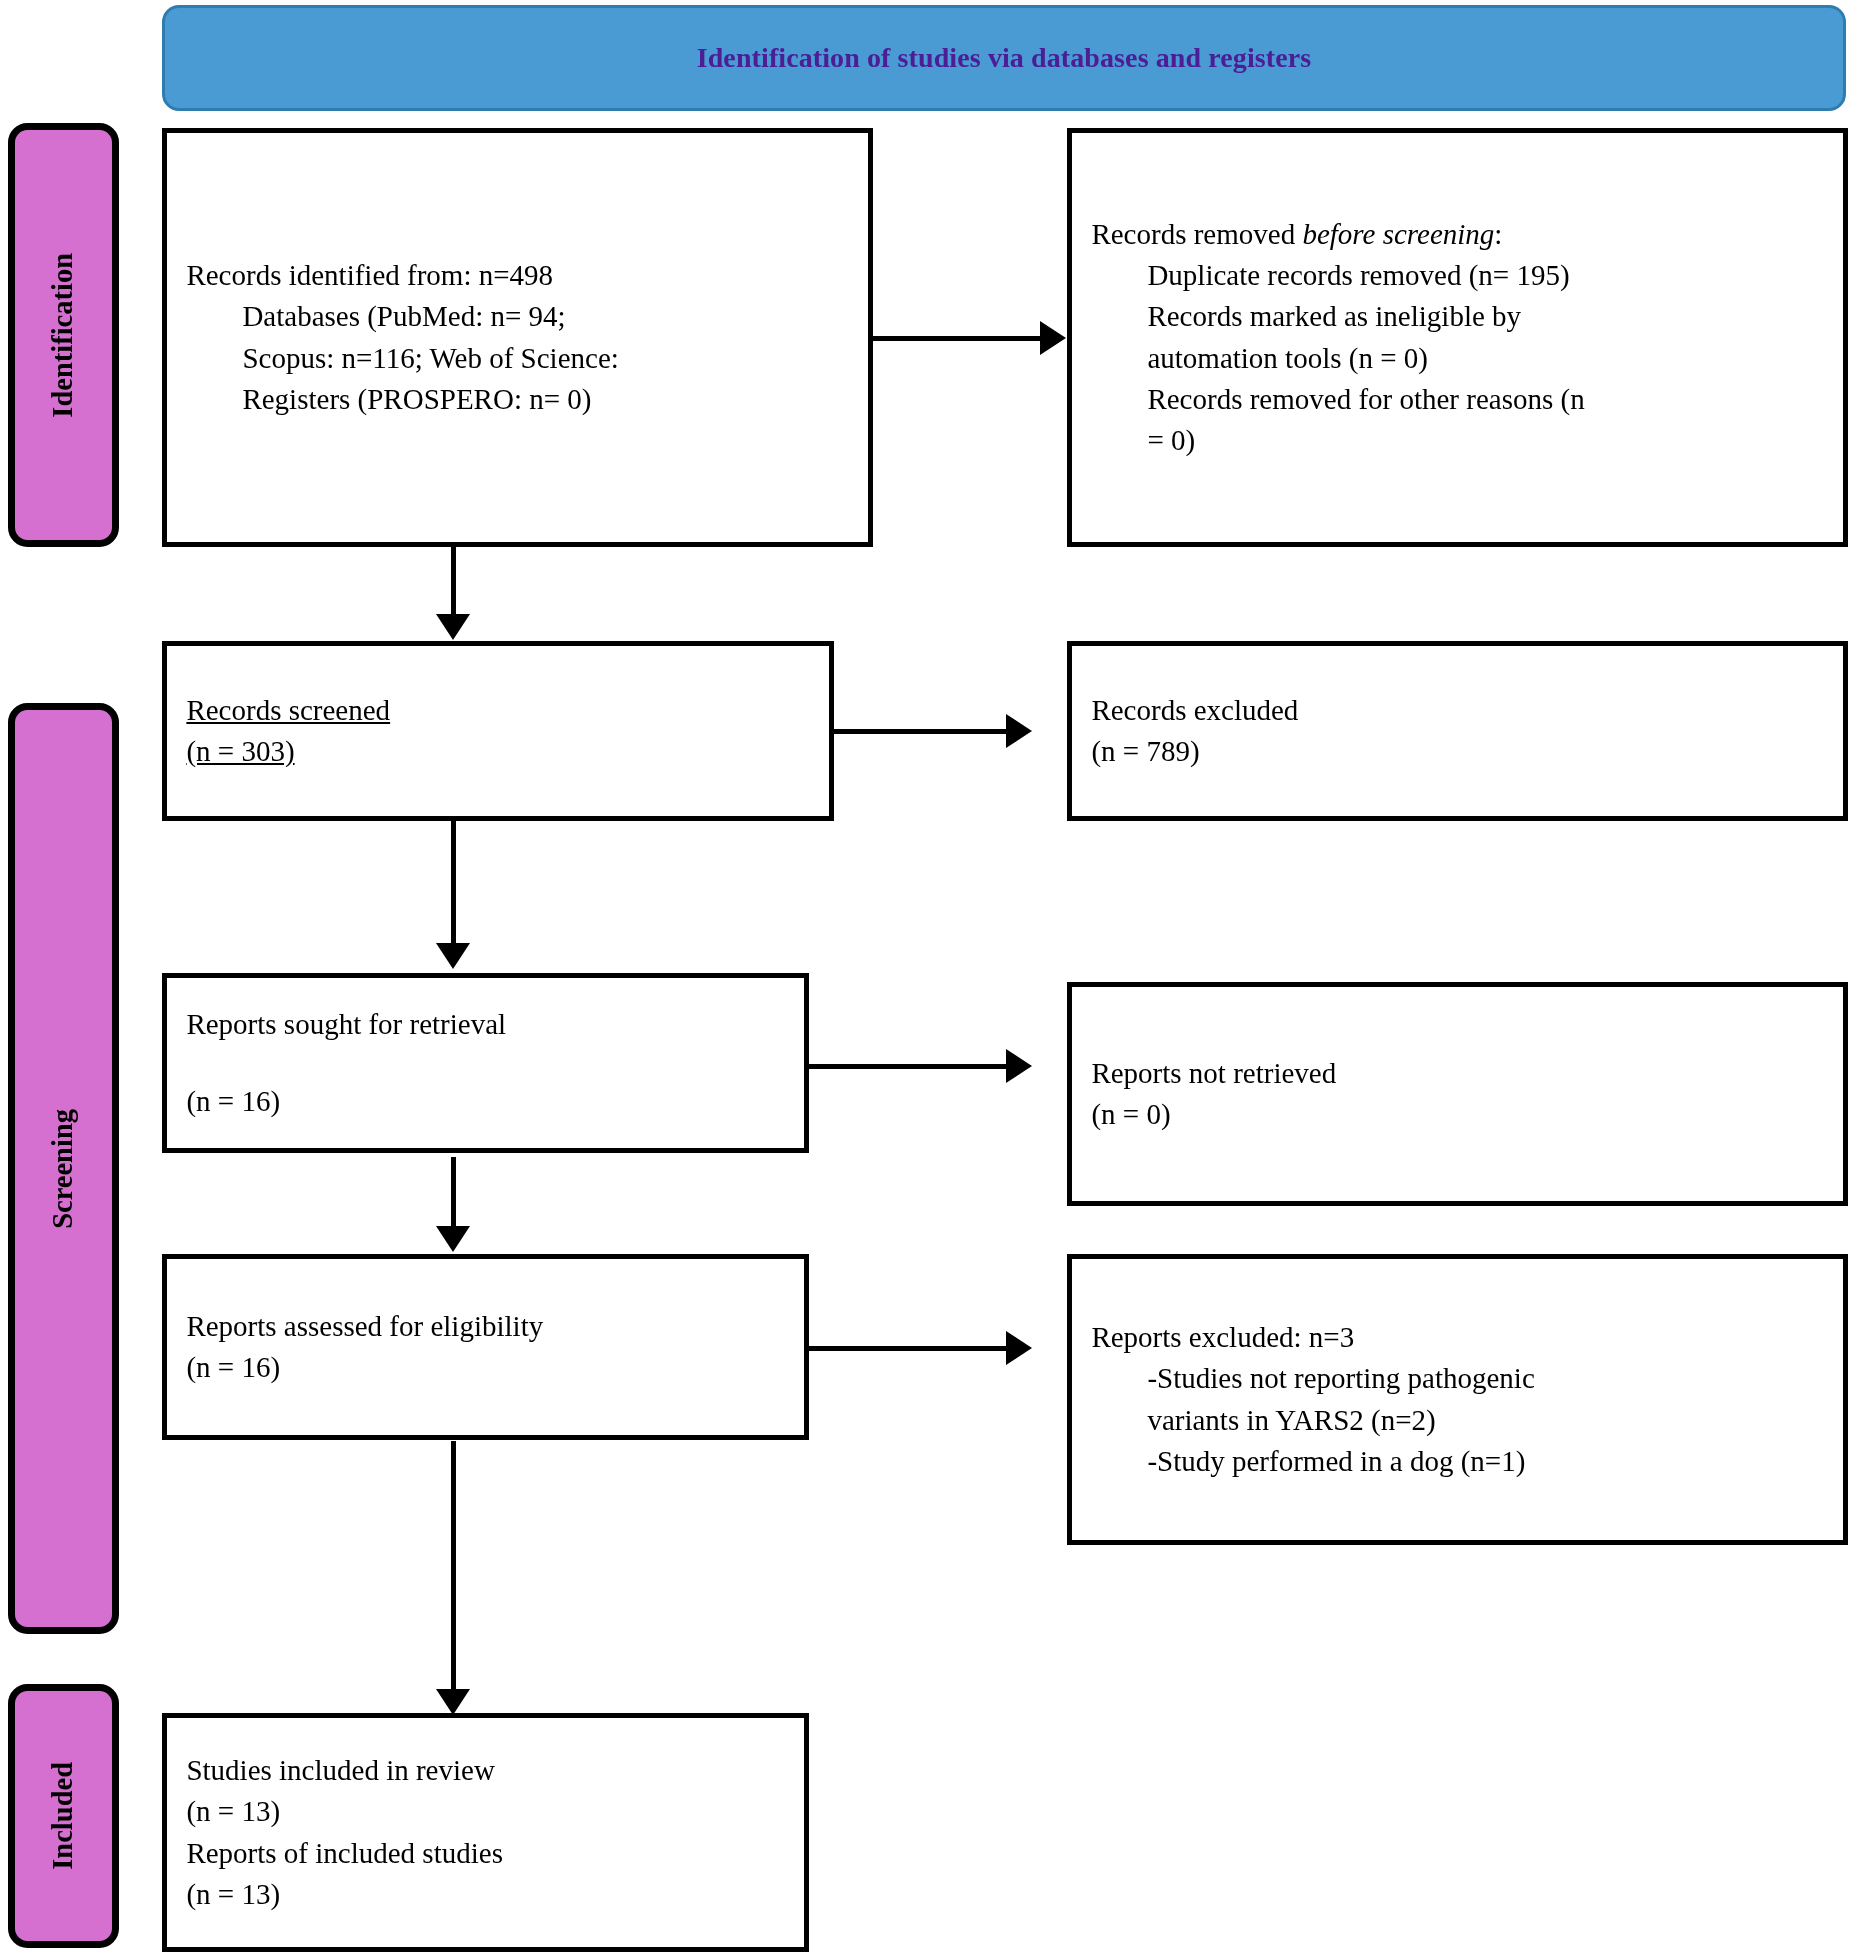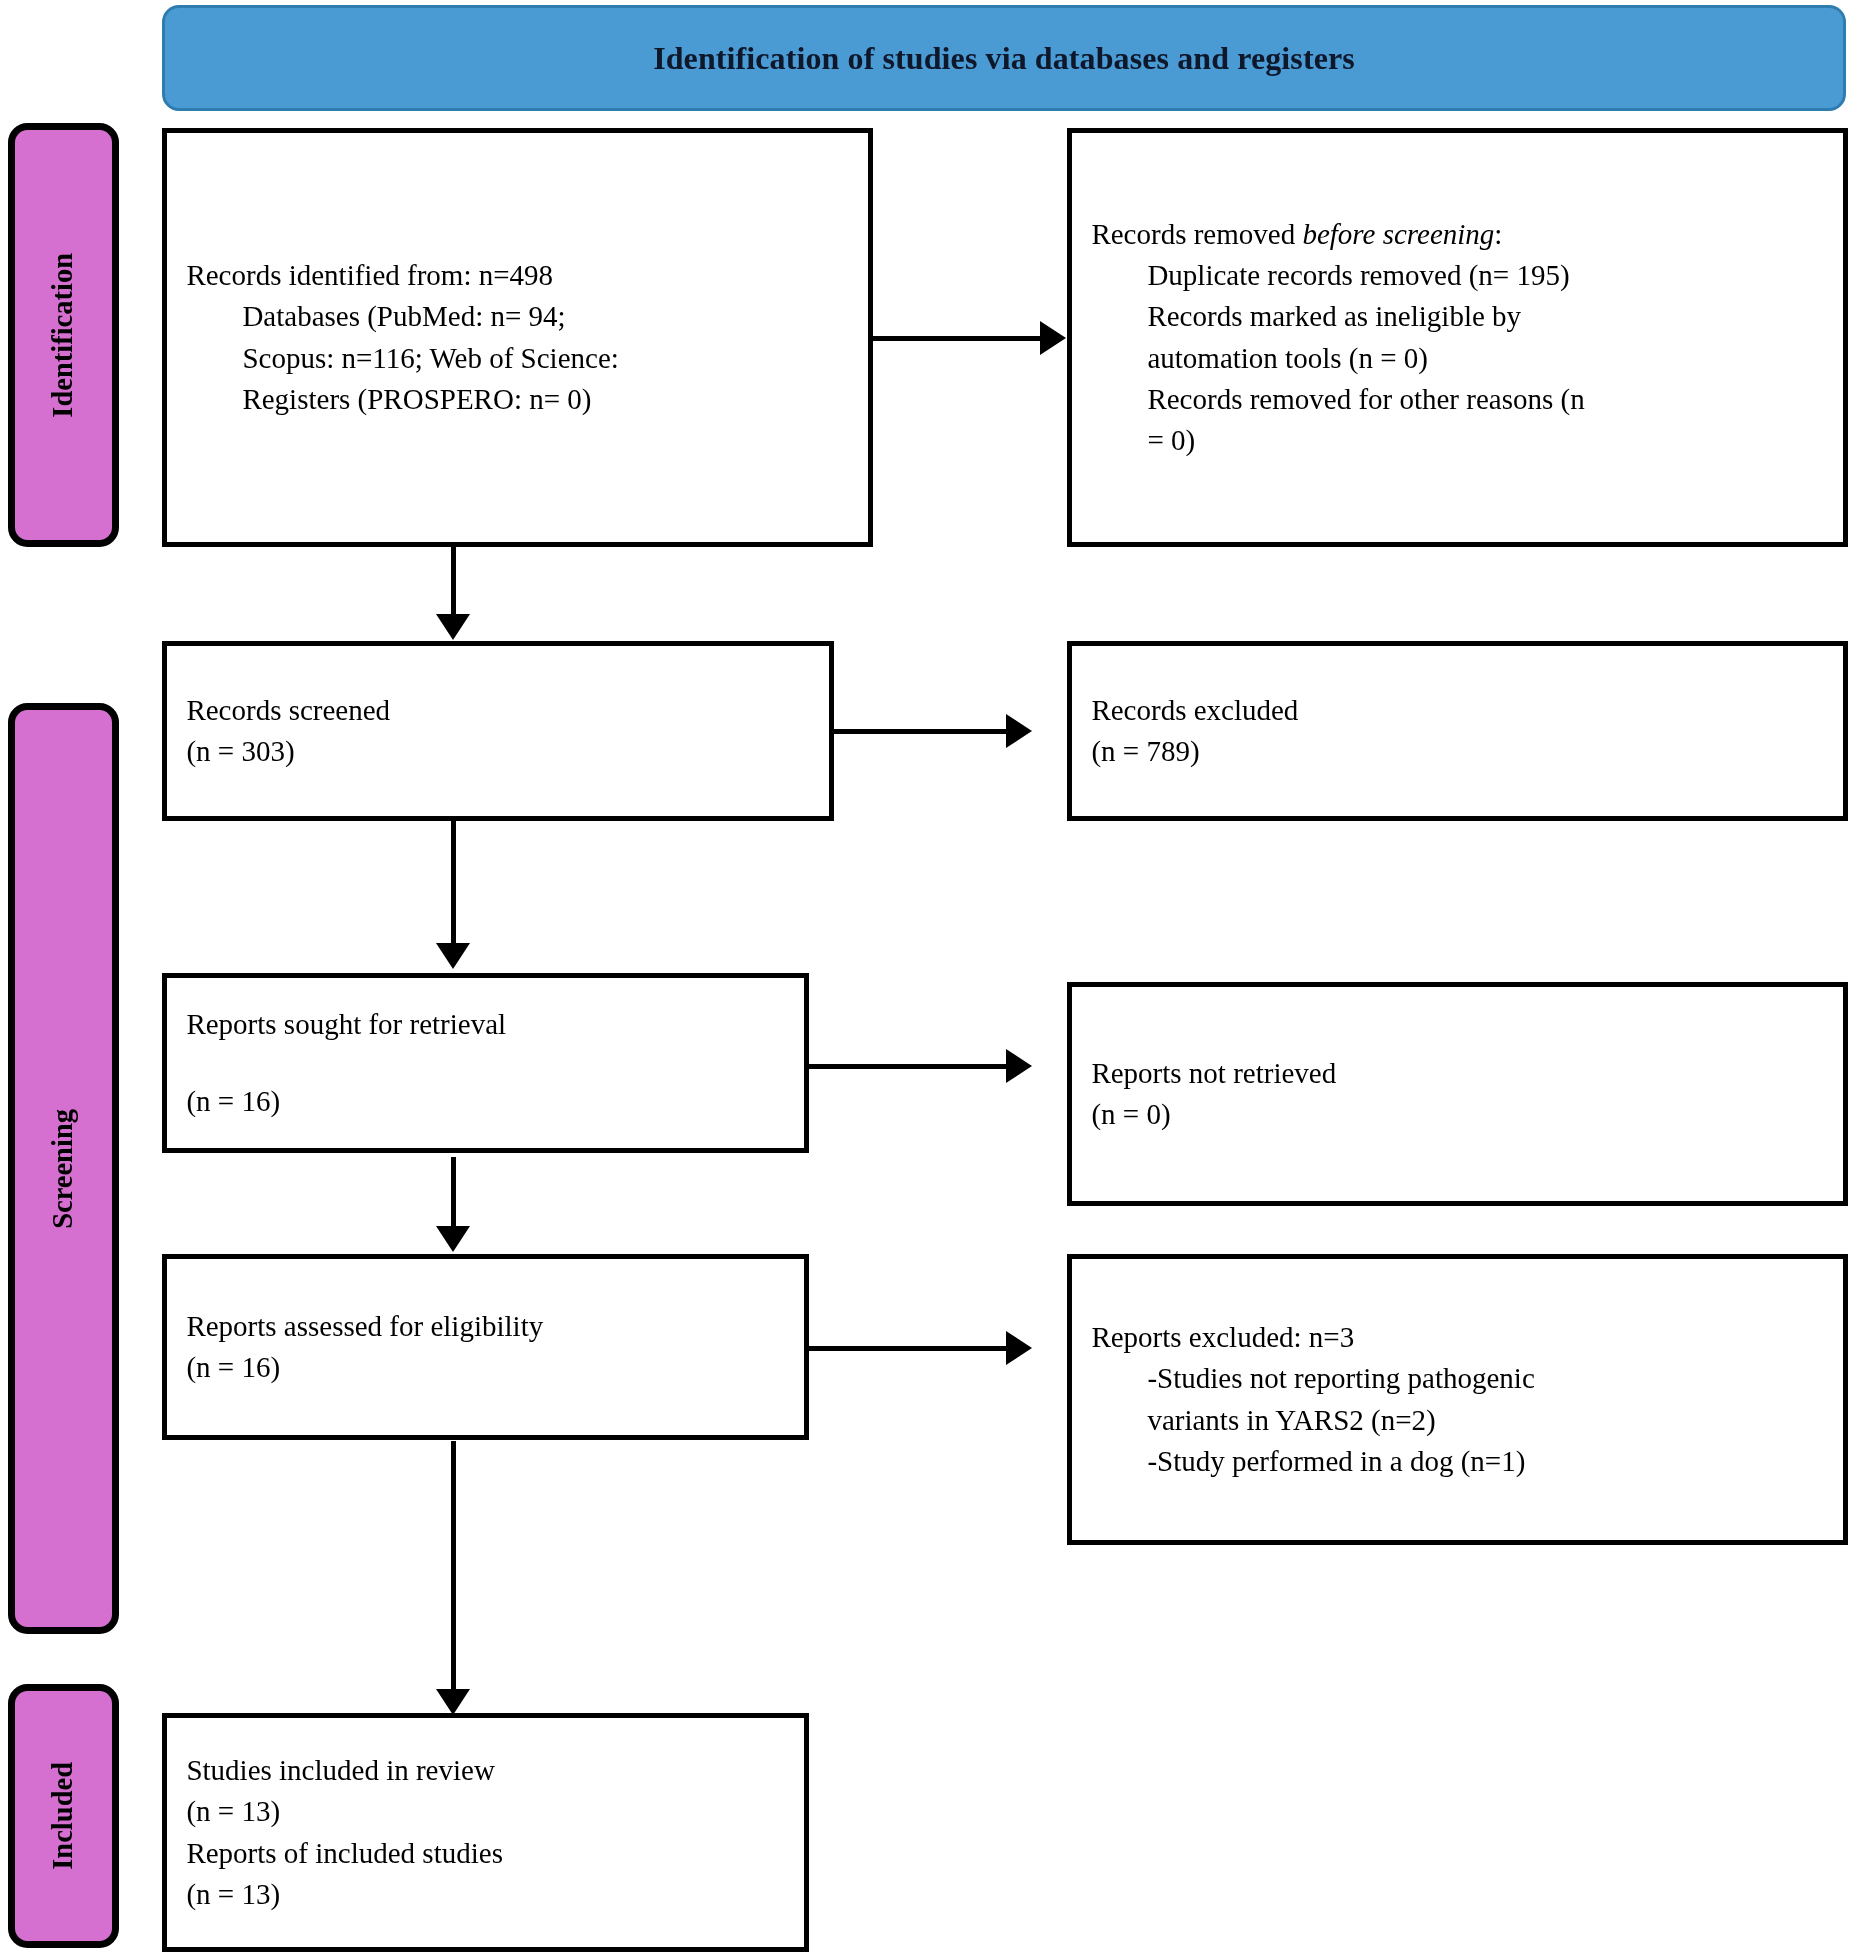--- a/index.html
+++ b/index.html
@@ -7,23 +7,23 @@
   #page{position:relative;width:1874px;height:1955px;background:#ffffff;overflow:hidden;}
 
   
   .banner{
     position:absolute;
     background:#4a9ad4;
     border:3.2px solid #2f7cae;
     border-radius:17px;
     box-sizing:border-box;
     display:flex;align-items:center;justify-content:center;
-    color:#0f172a;
+    color:#4c1d95;
     font-weight:bold;
-    font-size:32px;
+    font-size:28px;
     letter-spacing:0.1px;
   }
 
   
   .phase{
     position:absolute;
     background:#d56fd0;
     border:7.1px solid #000000;
     border-radius:19.4px;
     box-sizing:border-box;
@@ -110,21 +110,21 @@
     <div class="ln ind">Duplicate records removed (n= 195)</div>
     <div class="ln ind">Records marked as ineligible by</div>
     <div class="ln ind">automation tools (n = 0)</div>
     <div class="ln ind">Records removed for other reasons (n</div>
     <div class="ln ind">= 0)</div>
   </div>
 
   <div class="vline" style="left:451px;top:547px;height:71px;"></div>
   <div class="arrow-down" style="left:436px;top:614px;"></div>
 
-  <div class="box" style="left:162px;top:641px;width:672px;height:180px;">
+  <div class="box" style="left:162px;top:641px;width:672px;height:180px;text-decoration:underline;">
     <div class="ln">Records screened</div>
     <div class="ln">(n = 303)</div>
   </div>
 
   <div class="hline" style="left:834px;top:729px;width:175px;"></div>
   <div class="arrow-right" style="left:1006px;top:714px;"></div>
 
   <div class="box" style="left:1067px;top:641px;width:781px;height:180px;">
     <div class="ln">Records excluded</div>
     <div class="ln">(n = 789)</div>

